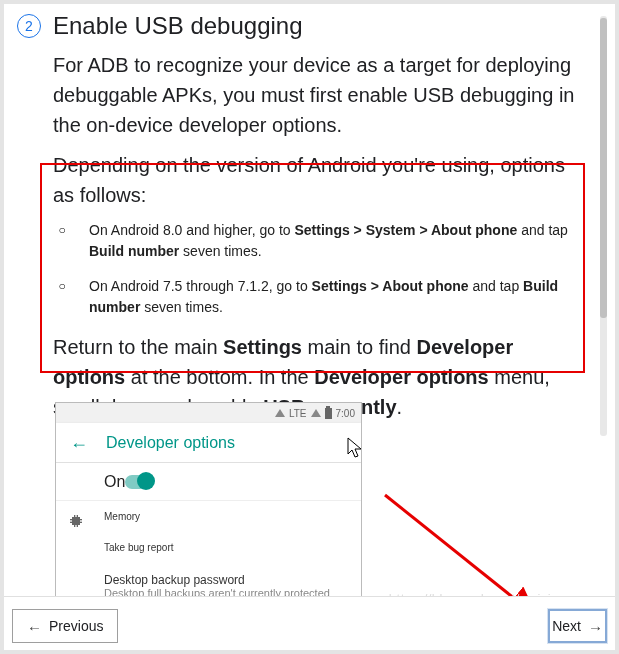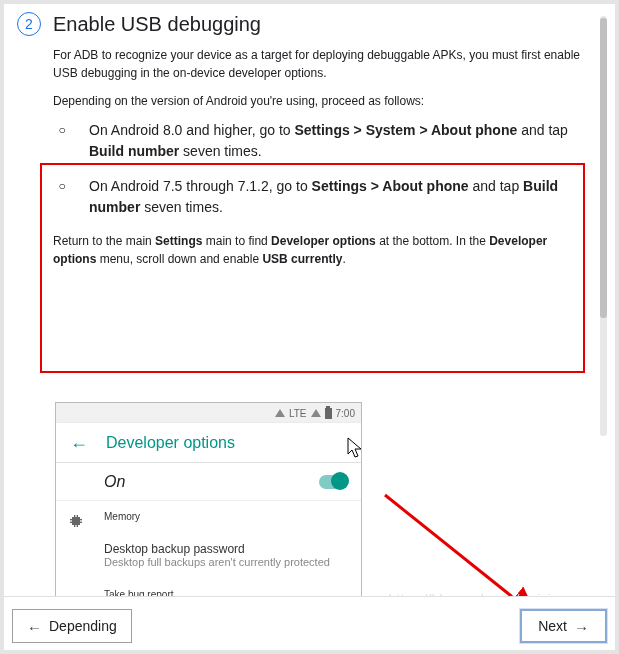--- a/index.html
+++ b/index.html
@@ -3,66 +3,66 @@
 <meta charset="utf-8">
 <style>
   * { box-sizing: border-box; }
   html, body { margin:0; padding:0; font-family: "Segoe UI", Arial, sans-serif; color:#222; }
   .page { position:relative; width:619px; height:654px; background:#fff; overflow:hidden; }
   .outer-border { position:absolute; inset:0; border:4px solid #e4e4e4; pointer-events:none; }
   .content { position:absolute; left:17px; top:12px; right:25px; bottom:60px; }
   .step-head { display:flex; align-items:center; gap:12px; margin-bottom:10px; }
   .circle { width:24px; height:24px; border:1.5px solid #1a73e8; color:#1a73e8; border-radius:50%;
             display:flex; align-items:center; justify-content:center; font-size:14px; font-weight:500; }
-  .h1 { font-size:20px; font-weight:400; color:#202124; }
-  .para { font-size:12px; line-height:1.5; margin:6px 8px 10px 36px; color:#202124; }
+  .h1 { font-size:24px; font-weight:400; color:#202124; }
+  .para { font-size:20px; line-height:1.5; margin:6px 8px 10px 36px; color:#202124; }
   .red-box { position:absolute; left:40px; top:163px; width:545px; height:210px; border:2px solid #e60000; pointer-events:none; }
   .bullet-block { margin:6px 0 8px 36px; }
   .bullet-row { display:flex; gap:18px; margin-bottom:14px; }
   .bmark { width:18px; text-align:center; font-size:12px; color:#000; margin-top:3px; }
   .btext { flex:1; font-size:14px; line-height:1.5; }
   .strong { font-weight:700; }
   .android-frame { position:absolute; left:38px; top:390px; width:307px; height:220px; border:1px solid #bbb; background:#fafafa; overflow:hidden;}
   .status-bar { height:20px; background:#f1f1f1; display:flex; justify-content:flex-end; align-items:center; gap:4px; padding:0 6px; font-size:10px; color:#666;}
   .tri { width:0;height:0;border-left:5px solid transparent;border-right:5px solid transparent;border-bottom:8px solid #888; }
   .batt { width:7px; height:11px; background:#666; position:relative; }
   .batt::before{content:"";position:absolute;top:-2px;left:1.5px;width:4px;height:2px;background:#666;}
   .dev-bar { height:40px; background:#fff; display:flex; align-items:center; gap:18px; padding:0 14px; border-bottom:1px solid #e0e0e0; box-shadow:0 1px 3px rgba(0,0,0,0.12);}
   .dev-back { color:#009688; font-size:18px; font-weight:700; }
   .dev-title { color:#009688; font-size:16px; font-weight:500; }
   .cursor { position:absolute; left:330px; top:425px; pointer-events:none; }
-  .on-row { height:38px; display:flex; align-items:center; padding:0 14px 0 48px; border-bottom:1px solid #eee; background:#fff; justify-content:space-between;font-style:italic;}
+  .on-row { height:38px; display:flex; align-items:center; padding:0 14px 0 48px; border-bottom:1px solid #eee; background:#fff; }
   .toggle { width:28px; height:14px; background:#80cbc4; border-radius:10px; position:relative; }
   .toggle::after{content:"";position:absolute;right:-2px;top:-3px;width:18px;height:18px;border-radius:50%;background:#009688;}
   .menu-row { padding:10px 14px 10px 48px; font-size:10px; color:#333; background:#fff; border-bottom:0; position:relative;}
   .menu-row.small { font-size:12px; }
   .sub { color:#888; font-size:11px; line-height:1.2; }
   .chip { position:absolute; left:12px; top:12px; width:16px; height:16px; }
   .footer { position:absolute; left:0; right:0; bottom:0; height:58px; border-top:1px solid #e0e0e0; background:#fff;
             display:flex; justify-content:space-between; align-items:center; padding:0 12px;}
   .btn { height:34px; padding:0 14px; display:flex; align-items:center; gap:7px; border:1px solid #9e9e9e; background:#fff; font-size:14px; color:#202124; cursor:pointer;}
-  .btn-next { border:2px solid #86a9d6; padding:0 16px; box-shadow:0 0 0 1px rgba(120,160,210,0.3); }
+  .btn-next { border:2px solid #86a9d6; padding:0 2px; box-shadow:0 0 0 1px rgba(120,160,210,0.3); }
   .arrow-r,.arrow-l{font-size:15px;color:#444;}
   .arrow-annot { position:absolute; left:380px; top:490px; width:180px; height:150px; pointer-events:none; }
   .vscroll { position:absolute; right:12px; top:16px; width:7px; height:420px; background:#e8e8e8; border-radius:3px;}
   .vscroll::after{content:"";position:absolute;top:2px;left:0;width:7px;height:300px;background:#c0c0c0;border-radius:3px;}
   .watermark { position:absolute; right:40px; bottom:48px; font-size:13px; color:#ddd; letter-spacing:0.5px; pointer-events:none;}
 </style>
 </head>
 <body>
 
 <div class="page">
   <div class="content">
     <div class="step-head">
       <div class="circle">2</div>
       <div class="h1">Enable USB debugging</div>
     </div>
 
     <div class="para">For ADB to recognize your device as a target for deploying debuggable APKs, you must first enable USB debugging in the on-device developer options.</div>
-    <div class="para">Depending on the version of Android you're using, proceed as follows:</div>
+    <div class="para">Depending on the version of Android you're using, options as follows:</div>
 
     <div class="bullet-block">
       <div class="bullet-row">
         <div class="bmark">○</div>
         <div class="btext">
           <span>On Android 8.0 and higher, go to </span><span class="strong">Settings &gt; System &gt; About phone</span><span> and tap </span><span class="strong">Build number</span><span> seven times.</span>
         </div>
       </div>
       <div class="bullet-row">
         <div class="bmark">○</div>
@@ -99,25 +99,25 @@
             <rect x="3" y="13" width="3" height="2" fill="#666"></rect>
             <rect x="18" y="9" width="3" height="2" fill="#666"></rect>
             <rect x="18" y="13" width="3" height="2" fill="#666"></rect>
             <rect x="9" y="3" width="2" height="3" fill="#666"></rect>
             <rect x="13" y="3" width="2" height="3" fill="#666"></rect>
             <rect x="9" y="18" width="2" height="3" fill="#666"></rect>
             <rect x="13" y="18" width="2" height="3" fill="#666"></rect>
           </svg>
         <span>Memory</span>
       </div>
+      <div class="menu-row">Take bug report</div>
       <div class="menu-row small">
         <div>Desktop backup password</div>
         <div class="sub">Desktop full backups aren't currently protected</div>
       </div>
-      <div class="menu-row">Take bug report</div>
     </div>
 
     <svg class="cursor" width="18" height="22" viewBox="0 0 18 22">
       <path d="M1 1 L1 17 L5 13 L8 20 L11 19 L8 12 L14 12 Z" fill="#fff" stroke="#000" stroke-width="1"></path>
     </svg>
   </div>
 
   <div class="vscroll"></div>
 
   <div class="red-box"></div>
@@ -129,21 +129,21 @@
         </marker>
       </defs>
     <line x1="5" y1="5" x2="155" y2="125" stroke="#e60000" stroke-width="3" marker-end="url(#ah)"></line>
   </svg>
 
   <div class="watermark">https://blog.csdn.net/weixin_...</div>
 
   <div class="footer">
     <button class="btn">
       <span class="arrow-l">←</span>
-      <span>Depending</span>
+      <span>Previous</span>
     </button>
     <button class="btn btn-next">
       <span>Next</span>
       <span class="arrow-r">→</span>
     </button>
   </div>
 
   <div class="outer-border"></div>
 </div>
 

